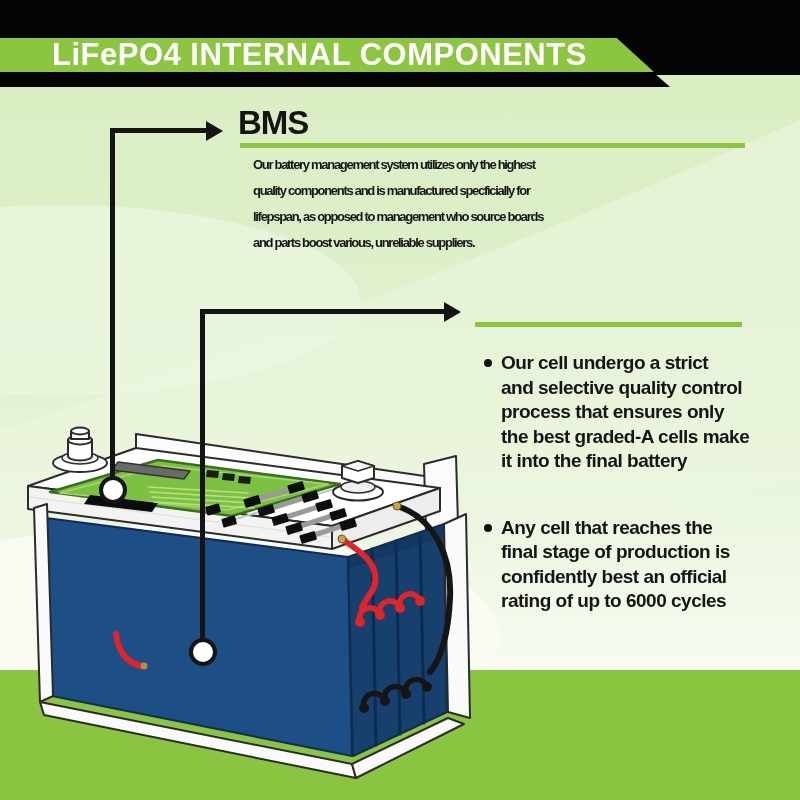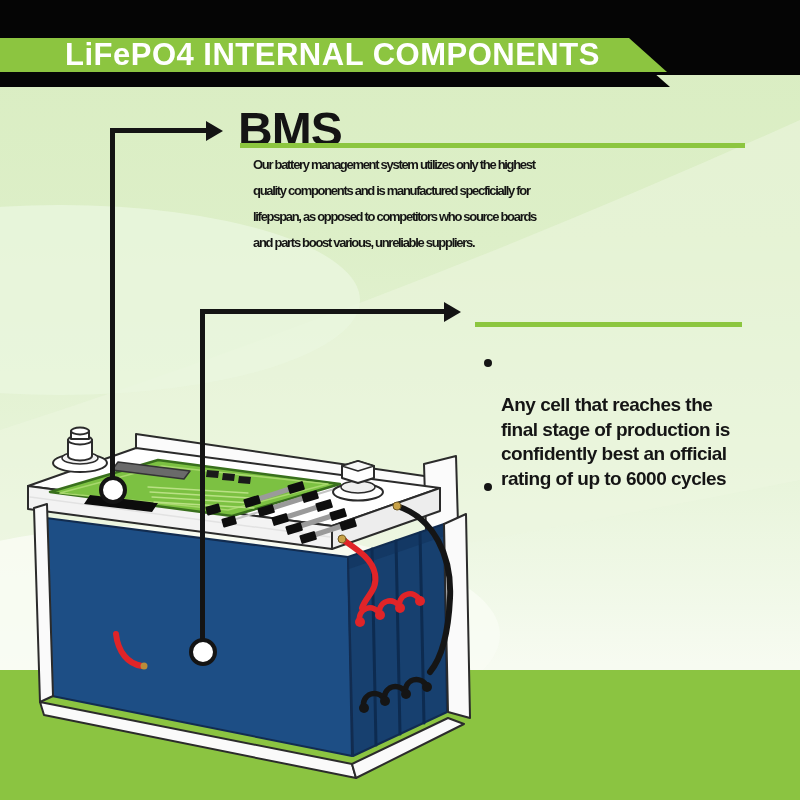--- a/index.html
+++ b/index.html
@@ -8,40 +8,40 @@
     font-family:"Liberation Sans","DejaVu Sans",sans-serif;
     background:linear-gradient(180deg,#d9edc1 0%,#ddefc8 30%,#e7f4d9 58%,#f2f9ea 76%,#f7fbf1 83%);
   }
   
   .hdr-black{position:absolute;top:0;left:0;width:800px;height:75px;background:#050505;}
   .hdr-black-strip{position:absolute;top:74px;left:0;width:670px;height:13px;background:#050505;
     clip-path:polygon(0 0,97.8% 0,100% 100%,0 100%);}
   .banner{position:absolute;top:38px;left:0;width:654px;height:34px;
     background:var(--banner-green,#8cc540);
     clip-path:polygon(0 0,94.3% 0,100% 100%,0 100%);
-    display:flex;align-items:center;padding-left:13px;}
+    display:flex;align-items:center;}
   .banner h1{margin:0;padding-left:52px;font-size:31px;line-height:34px;font-weight:bold;
     color:#ffffff;letter-spacing:.5px;white-space:nowrap;}
   
   .swoosh{position:absolute;top:0;left:0;width:800px;height:800px;pointer-events:none;}
   
   .floor{position:absolute;top:670px;left:0;width:800px;height:130px;background:var(--floor-green,#8bc441);}
   
   .hline,.vline{position:absolute;background:#141414;}
   .arrowhead{position:absolute;width:0;height:0;border-top:10px solid transparent;
     border-bottom:10px solid transparent;border-left:17px solid #141414;}
   .marker{position:absolute;width:20px;height:20px;border-radius:50%;background:#fff;border:4px solid #141414;}
   
-  .sec-title{position:absolute;font-size:48px;font-weight:bold;color:#141414;letter-spacing:-1px;line-height:1;}
+  .sec-title{position:absolute;font-size:33px;font-weight:bold;color:#141414;letter-spacing:-1px;line-height:1;}
   .underline{position:absolute;height:5px;background:var(--underline-green,#8cc63f);}
   .para{position:absolute;color:#151515;font-weight:bold;font-size:13px;line-height:26px;letter-spacing:-1.3px;white-space:nowrap;}
   .bullets{position:absolute;left:484px;top:351px;width:310px;color:#151515;font-weight:bold;
     font-size:19px;line-height:24.5px;letter-spacing:-.5px;}
   .bullet{display:flex;}
-  .bullet + .bullet{margin-top:26px;align-items:flex-end;}
+  .bullet + .bullet{margin-top:42px;}
   .dot{width:8px;height:8px;border-radius:50%;background:#151515;margin:8px 9px 0 0;flex:0 0 8px;}
   .blines{white-space:nowrap;}
 </style>
 </head>
 <body>
 
 <div id="canvas">
 
   <svg class="swoosh" viewBox="0 0 800 800" aria-hidden="true">
     <path d="M0,430 Q 400,300 800,120 L800,480 Q 400,560 0,620 Z" fill="#ecf6e0" opacity="0.55"></path>
@@ -161,34 +161,41 @@
   <div class="hline" style="left:110px;top:128px;width:98px;height:5px;"></div>
   <div class="arrowhead" style="left:206px;top:120.5px;"></div>
   <div class="vline" style="left:110px;top:128px;width:5px;height:350px;"></div>
   <div class="marker" style="left:99px;top:476px;"></div>
 
   <div class="sec-title" style="left:238px;top:106px;">BMS</div>
   <div class="underline" style="left:240px;top:143px;width:505px;"></div>
   <div class="para" style="left:253px;top:152px;">
     <div>Our battery management system utilizes only the highest</div>
     <div>quality components and is manufactured specficially for</div>
-    <div>lifepspan, as opposed to competitors who source boards</div>
+    <div>lifepspan, as opposed to management who source boards</div>
     <div>and parts boost various, unreliable suppliers.</div>
   </div>
 
   <div class="hline" style="left:200px;top:309px;width:246px;height:5px;"></div>
   <div class="arrowhead" style="left:444px;top:301.5px;"></div>
   <div class="vline" style="left:200px;top:309px;width:5px;height:330px;"></div>
   <div class="marker" style="left:189px;top:638px;"></div>
 
   <div class="underline" style="left:475px;top:322px;width:267px;"></div>
 
   <div class="bullets">
     <div class="bullet">
       <div class="dot"></div>
+      <div class="blines">
+        <div>Our cell undergo a strict</div>
+        <div>and selective quality control</div>
+        <div>process that ensures only</div>
+        <div>the best graded-A cells make</div>
+        <div>it into the final battery</div>
+      </div>
     </div>
     <div class="bullet">
       <div class="dot"></div>
       <div class="blines">
         <div>Any cell that reaches the</div>
         <div>final stage of production is</div>
         <div>confidently best an official</div>
         <div>rating of up to 6000 cycles</div>
       </div>
     </div>

